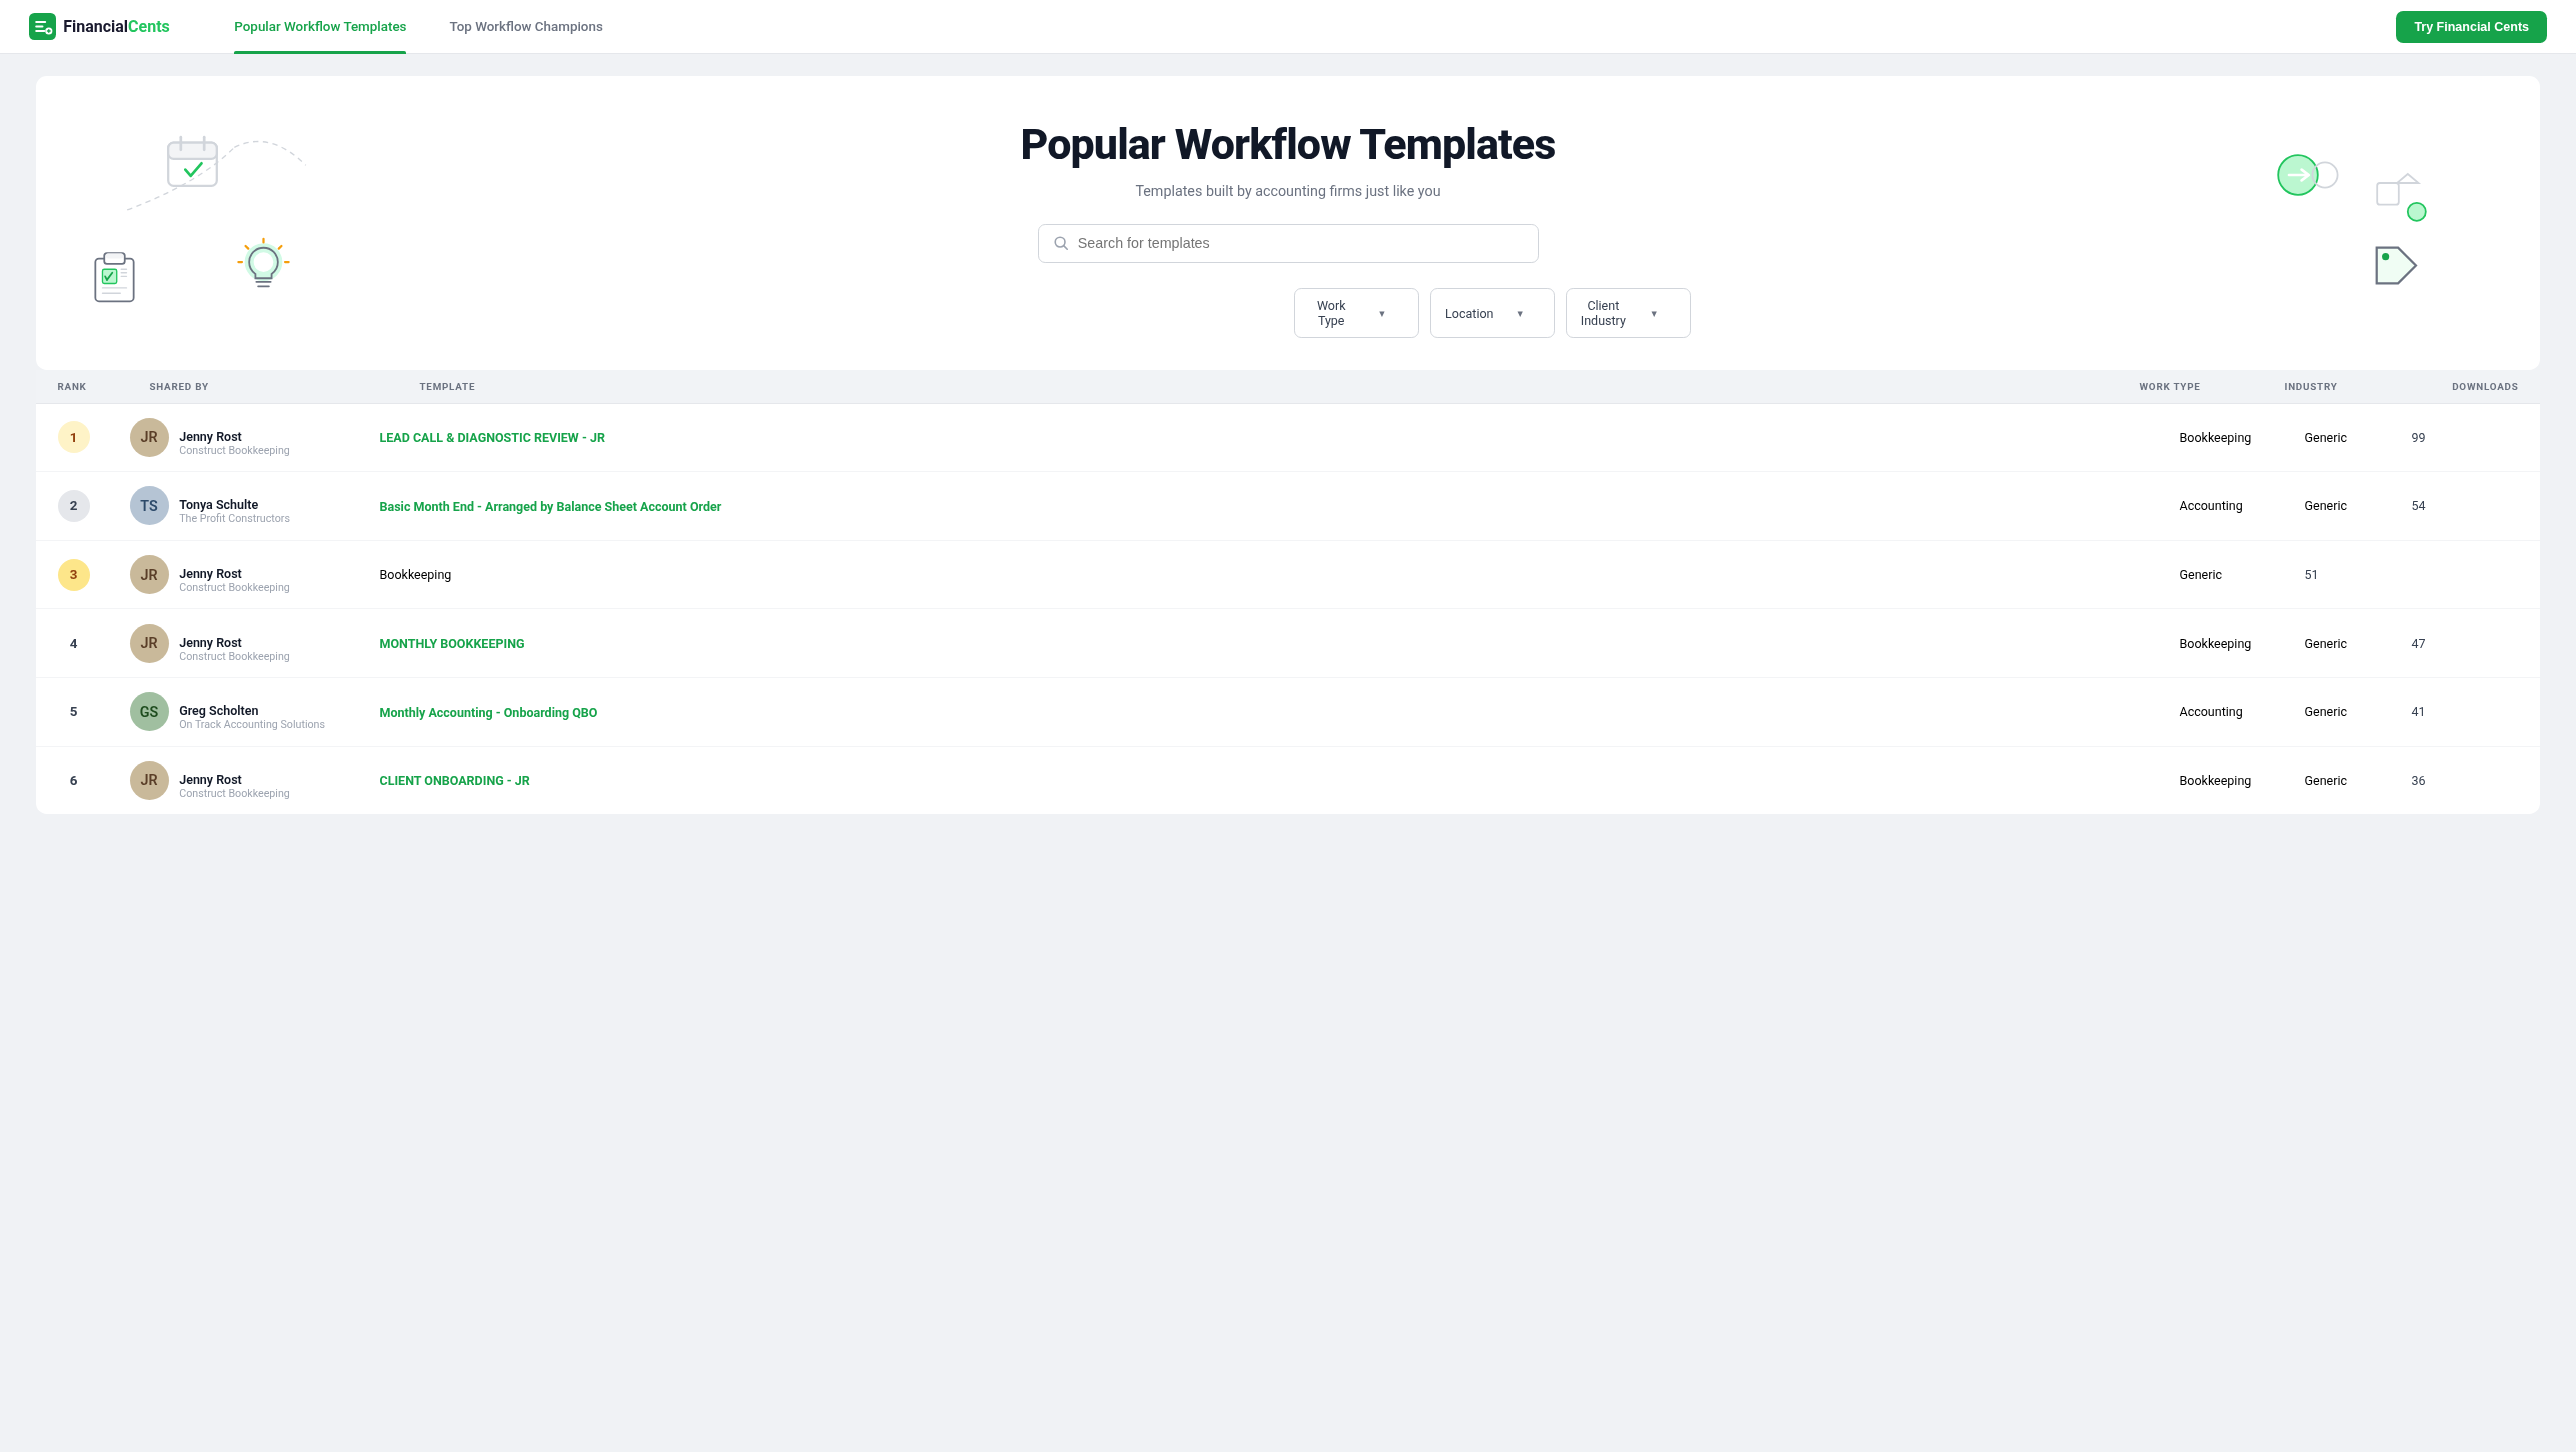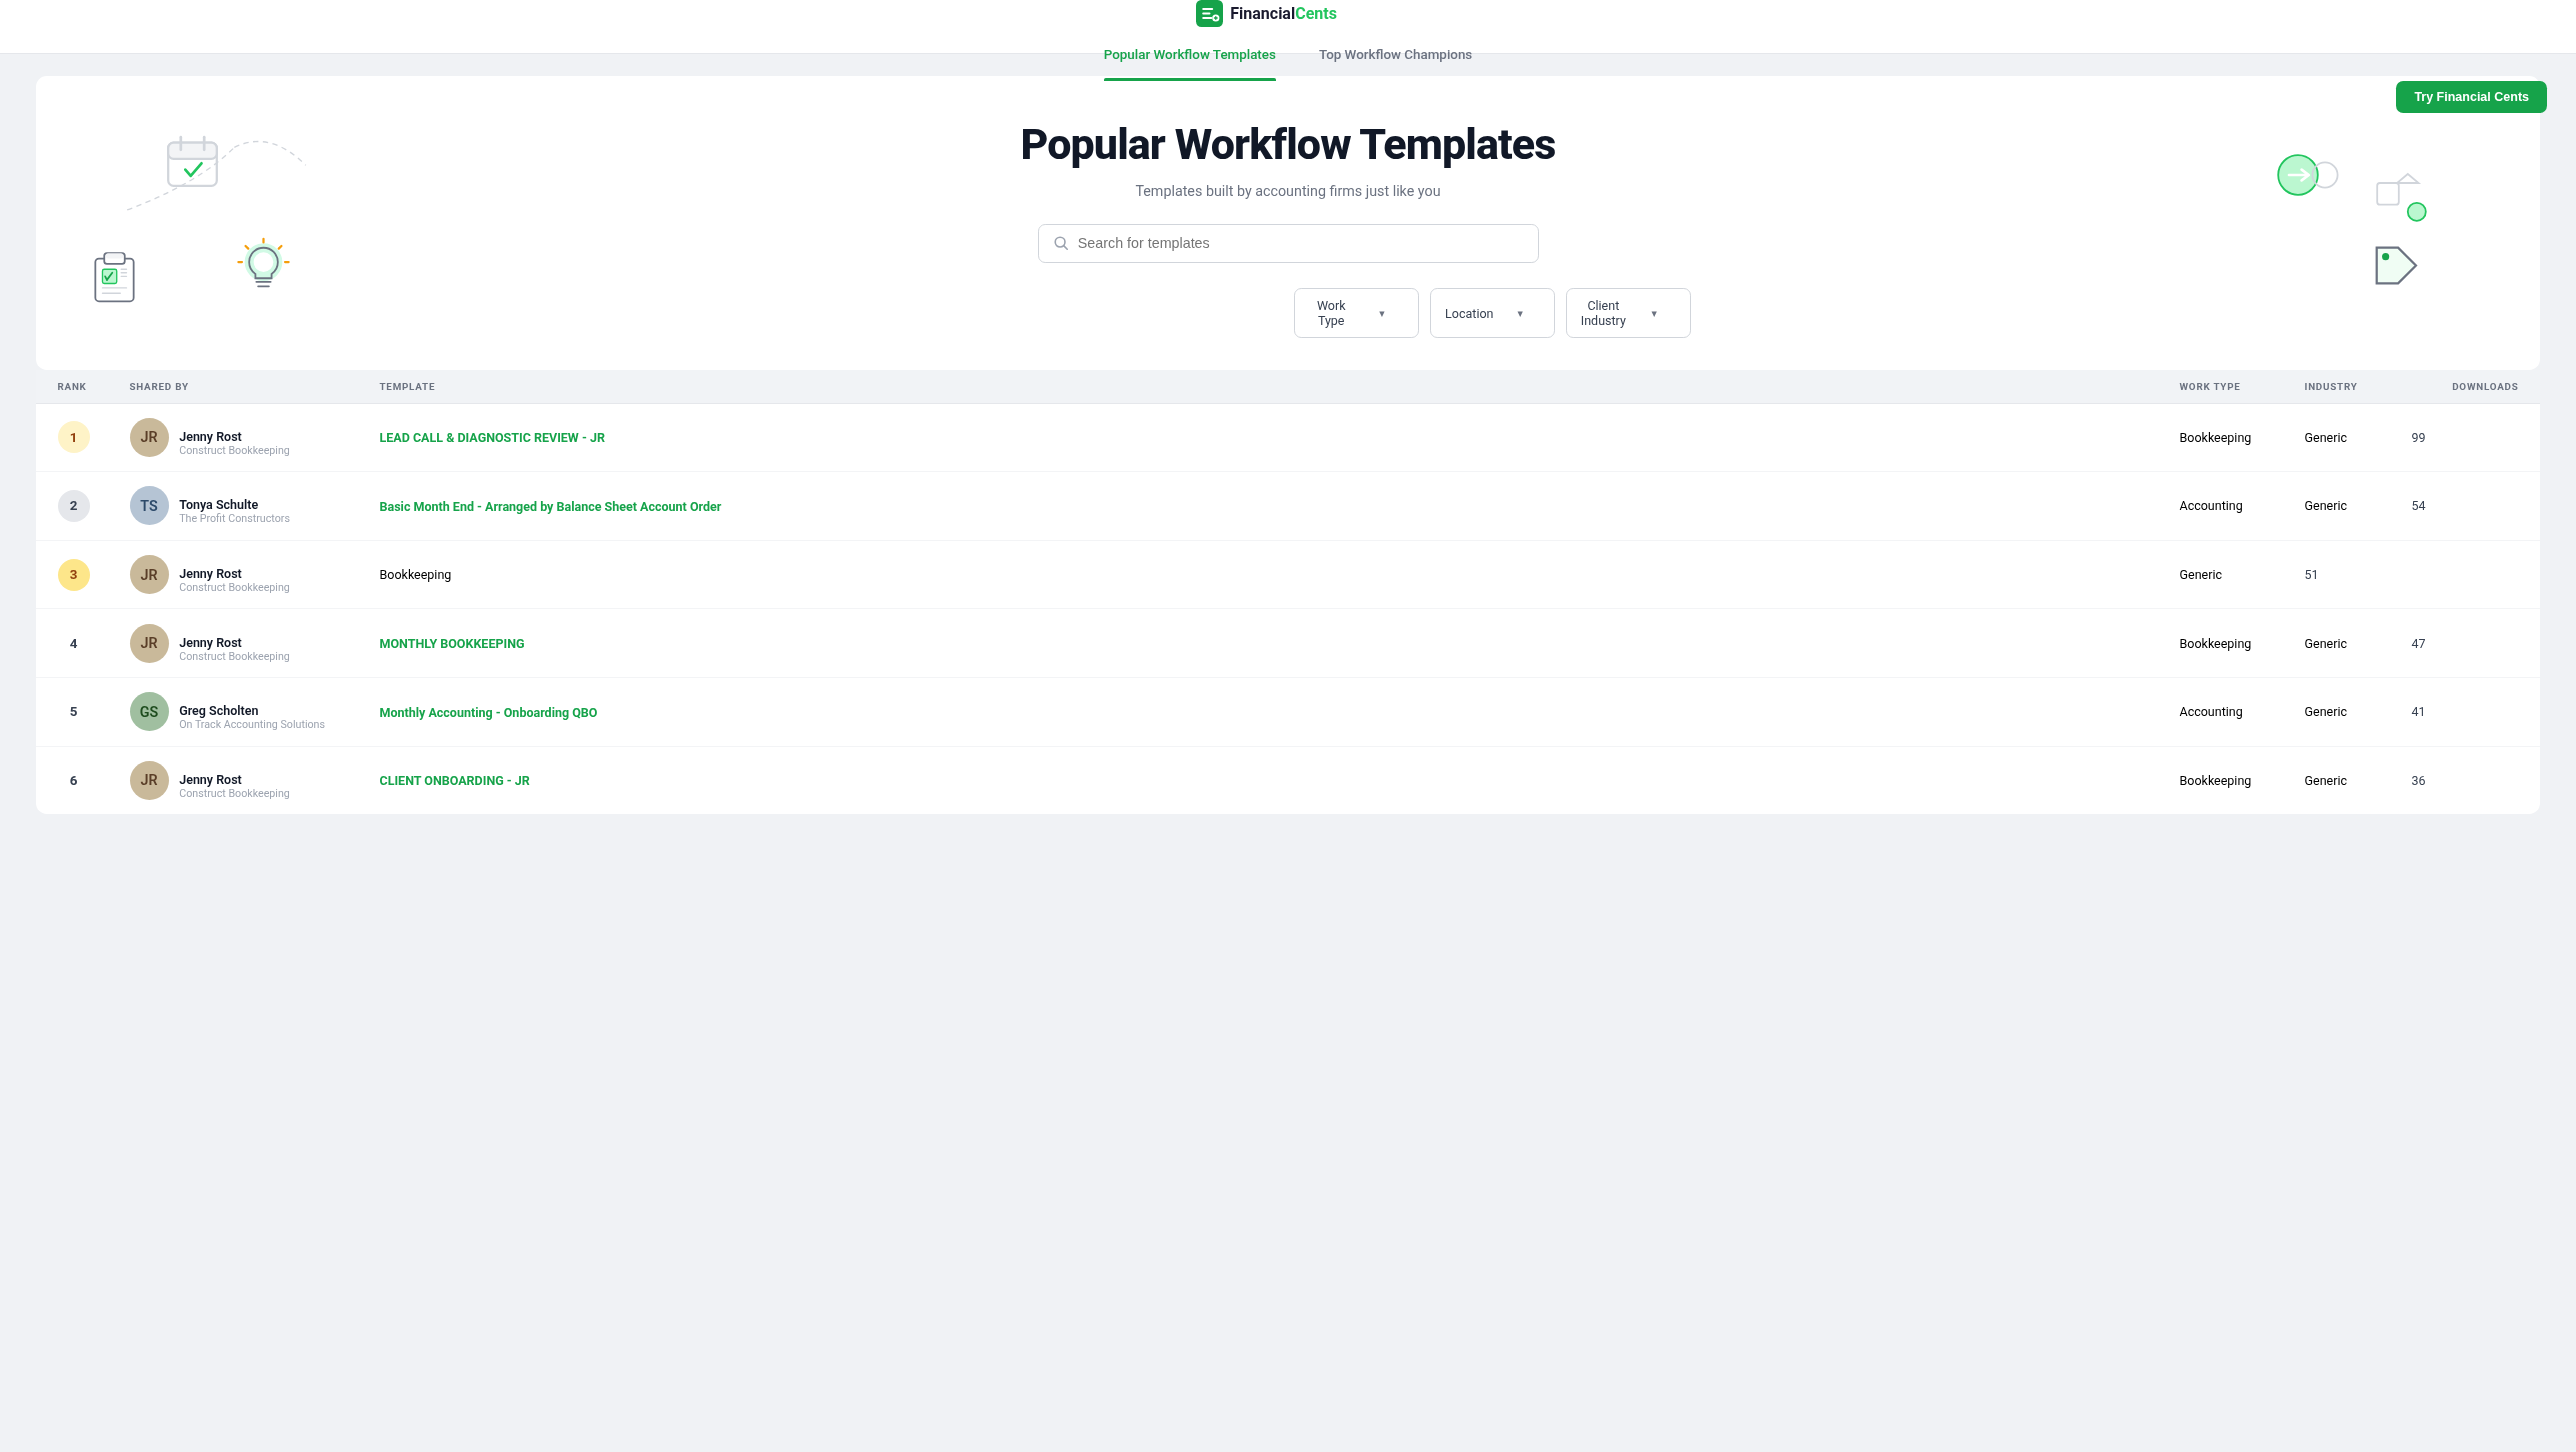--- a/index.html
+++ b/index.html
@@ -13,21 +13,20 @@
     .navbar {
       background: #fff;
       border-bottom: 0.9px solid #e5e7eb;
       display: flex;
       align-items: center;
       padding: 0 29px;
       height: 54px;
       position: sticky;
       top: 0;
       z-index: 100;
-      flex-direction: column;
     }
     .logo {
       display: flex;
       align-items: center;
       gap: 7.2px;
       font-weight: 700;
       font-size: 16px;
       color: #1a1a2e;
       text-decoration: none;
       margin-right: 43px;
@@ -171,20 +170,21 @@
       background: #fff;
       border-radius: 0 0 10.7px 10.7px;
       overflow: hidden;
     }
     .table-header {
       display: grid;
       grid-template-columns: 72px 250px 1fr 125px 107px 107px;
       padding: 10.7px 21.5px;
       background: #f1f3f6;
       border-bottom: 0.9px solid #e5e7eb;
+      gap: 20px;
     }
     .th {
       font-size: 9.8px;
       font-weight: 700;
       color: #6b7280;
       letter-spacing: 0.08em;
       text-transform: uppercase;
     }
     .th.right { text-align: right; }
     .table-row {

